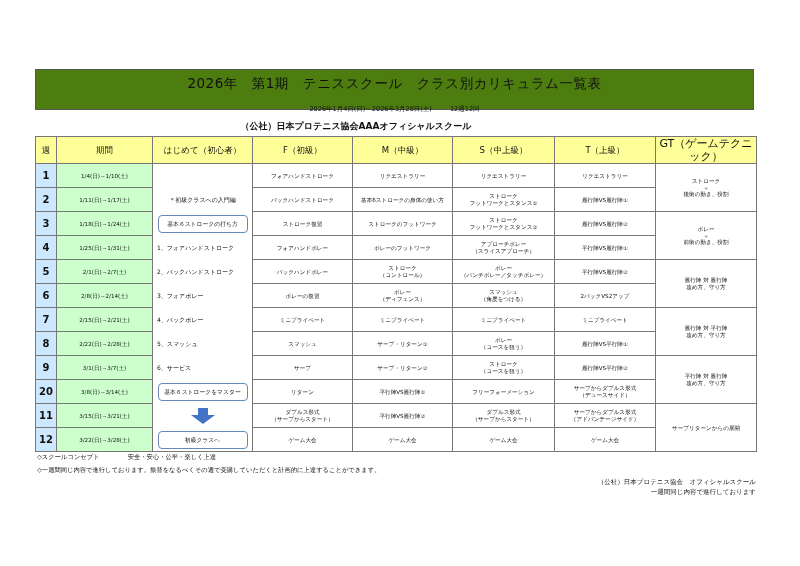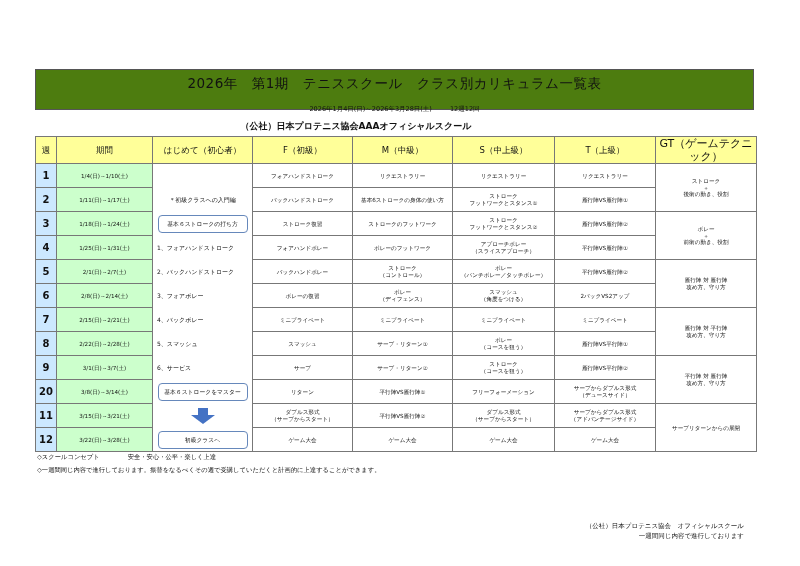--- a/index.html
+++ b/index.html
@@ -19,21 +19,21 @@
   td.intro { background:#fff; text-align:left !important; padding-left:4px !important; font-size:6px !important; border-top:none !important; border-bottom:none !important; }
   td.intro.top { border-top:1px solid #777 !important; }
   td.intro.bottom { border-bottom:1px solid #777 !important; }
   td.intro.center { text-align:center !important; padding-left:0 !important; }
   .rbox { display:inline-block; width:88px; height:16px; line-height:16px; border:1px solid #6688bb; border-radius:4px; text-align:center; font-size:5.8px; background:#fff; }
   .arrow-wrap { display:flex; flex-direction:column; align-items:center; }
   .arrow-shaft { width:10px; height:7px; background:#4472c4; }
   .arrow-head { width:0; height:0; border-left:12px solid transparent; border-right:12px solid transparent; border-top:9px solid #4472c4; }
   .notes { position:absolute; left:37px; top:450px; font-size:6.3px; line-height:13px; }
   .notes .gap { display:inline-block; width:28px; }
-  .footer { position:absolute; right:56px; top:477px; text-align:right; font-size:6.5px; line-height:10px;margin-top:44px; }
+  .footer { position:absolute; right:44px; top:477px; text-align:right; font-size:6.5px; line-height:10px; }
 </style>
 </head>
 <body>
 
 <div class="title-box">
   <div class="title-main">2026年　第1期　テニススクール　クラス別カリキュラム一覧表</div>
   <div class="title-sub">
     <span>2026年1月4日(日)～2026年3月28日(土)</span>
     <span>12週12回</span>
   </div>

